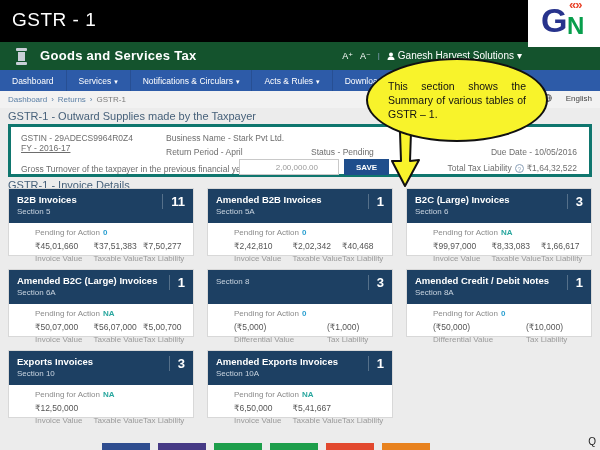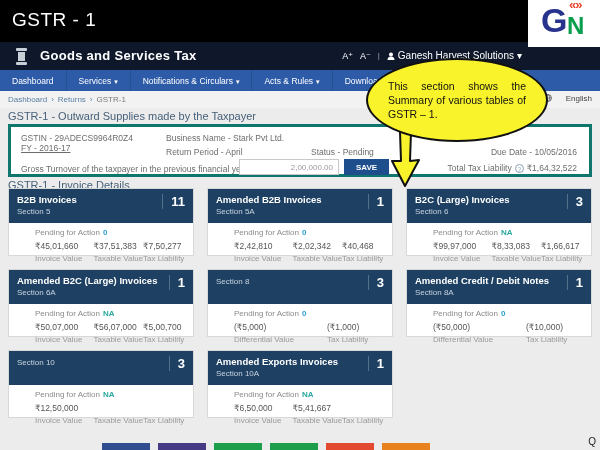--- a/index.html
+++ b/index.html
@@ -11,21 +11,21 @@
   .topbar { position:absolute; left:0; top:0; width:600px; height:46px; background:#000; }
   .topbar .t { position:absolute; left:12px; top:9px; color:#fff; font-size:19px; letter-spacing:.5px; }
 
   
   .logobox { position:absolute; right:0; top:0; width:72px; height:47px; background:#fff; z-index:6; }
   .logobox .g { position:absolute; left:13px; top:1px; font-size:34px; font-weight:bold; color:#27338c; }
   .logobox .n { position:absolute; left:39px; top:12px; font-size:24px; font-weight:bold; color:#089e4c; }
   .logobox .q { position:absolute; left:41px; top:-3px; font-size:13px; font-weight:bold; color:#e8442a; letter-spacing:-1px; }
 
   
-  .hdr { position:absolute; left:0; top:42px; width:600px; height:28px; background:#0f172a; color:#fff;text-decoration:underline; }
+  .hdr { position:absolute; left:0; top:42px; width:600px; height:28px; background:#14532d; color:#fff;text-decoration:underline; }
   .hdr .emb { position:absolute; left:14px; top:4px; width:15px; height:20px; }
   .hdr .apptitle { position:absolute; left:40px; top:6px; font-size:13px; font-weight:bold; letter-spacing:.3px; }
   .hdr .right { position:absolute; right:78px; top:8px; font-size:8px; display:flex; align-items:center; gap:7px; }
   .hdr .fz { font-size:9px; cursor:pointer; }
   .hdr .sep { color:#8ea8c6; }
   .hdr .usr { display:flex; align-items:center; gap:3px; font-size:10px; }
 
   
   .nav { position:absolute; left:0; top:70px; width:600px; height:21px; background:#2d5ba8; display:flex; }
   .nav .it { color:#fff; font-size:8.5px; padding:6px 12px 0 12px; height:21px; border-right:1px solid rgba(0,0,0,.12); cursor:pointer; white-space:nowrap; }
@@ -42,21 +42,21 @@
 
   
   .panel { position:absolute; left:8px; top:124px; width:584px; height:53px; background:#fff; border:3px solid #0f766e; font-size:8.5px; color:#6d6d6d; }
   .panel .p-gstin { position:absolute; left:10px; top:6px; }
   .panel .p-bn { position:absolute; left:155px; top:6px; }
   .panel .p-fy { position:absolute; left:10px; top:16px;text-decoration:underline; }
   .panel .p-rp { position:absolute; left:155px; top:20px; }
   .panel .p-st { position:absolute; left:300px; top:20px; }
   .panel .p-dd { position:absolute; right:12px; top:20px; }
   .panel .p-gt { position:absolute; left:10px; top:37px; }
-  .panel .p-in { position:absolute; left:228px; top:32px; width:100px; height:16px; border:1px solid #c9c9c9; font-size:8px; text-align:right; padding-right:5px; color:#9a9a9a; font-family:inherit; }
+  .panel .p-in { position:absolute; left:228px; top:32px; width:100px; height:16px; border:1px solid #c9c9c9; font-size:8px; text-align:right; padding-right:20px; color:#9a9a9a; font-family:inherit; }
   .panel .p-save { position:absolute; left:333px; top:32px; height:16px; background:#1f4e8c; color:#fff; border:none; font-size:8px; font-weight:bold; padding:0 12px; cursor:pointer; font-family:inherit; }
   .panel .p-tt { position:absolute; right:12px; top:36px; display:flex; align-items:center; gap:3px; }
   .infoico { display:inline-block; width:9px; height:9px; border:1px solid #8aa0b8; border-radius:50%; color:#8aa0b8; font-size:6.5px; text-align:center; line-height:9px; }
 
   
   .grid { position:absolute; left:8px; top:188px; width:584px; display:grid; grid-template-columns:186px 186px 186px; column-gap:13px; row-gap:13px; }
   .card { width:186px; height:68px; background:#fff; border:1px solid #d8d8d8; cursor:pointer; }
   .chead { position:relative; height:34px; background:#1d4063; color:#fff; padding:5px 8px 0 8px; }
   .chead .ct { font-size:9.5px; font-weight:bold; }
   .chead .cs { font-size:8px; color:#c9d4e0; margin-top:2px; }
@@ -302,20 +302,21 @@
           <div>
               <div class="v">(₹10,000)</div>
               <div class="l">Tax Liability</div>
             </div>
         </div>
       </div>
     </div>
 
     <div class="card">
       <div class="chead">
+        <div class="ct">Exports Invoices</div>
         <div class="cs">Section 10</div>
         <div class="badge">3</div>
       </div>
       <div class="cbody">
         <div class="pend"><span>Pending for Action</span><span class="pv na">NA</span></div>
         <div class="vals">
           <div>
               <div class="v">₹12,50,000</div>
               <div class="l">Invoice Value</div>
             </div>

